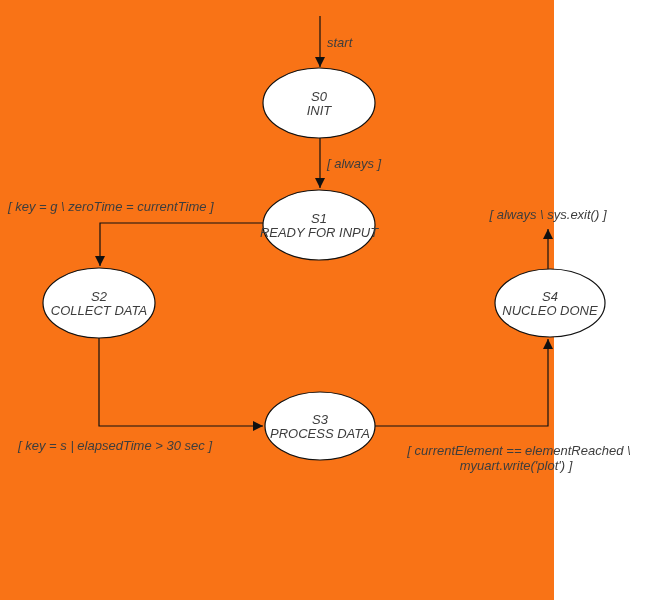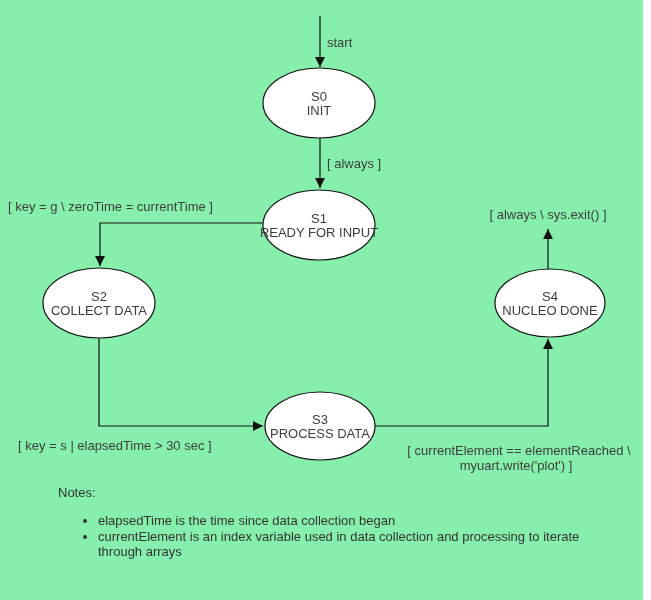--- a/index.html
+++ b/index.html
@@ -6,23 +6,24 @@
     margin: 0;
     padding: 0;
     background: #ffffff;
     width: 651px;
     height: 600px;
     font-family: "Liberation Sans", sans-serif;
     overflow: hidden;
   }
   .canvas {
     position: relative;
-    width: 643px;
+    width: 554px;
     height: 600px;
-    background: #86efac;
+    background: #f97316;
+    font-style: italic;
   }
   svg.diagram {
     position: absolute;
     left: 0;
     top: 0;
   }
   svg.diagram text {
     font-family: "Liberation Sans", sans-serif;
     font-size: 13px;
     fill: #3d3d3d;
@@ -125,20 +126,13 @@
       <text class="state-id" x="550" y="301">S4</text>
       <text class="state-name" x="550" y="315">NUCLEO DONE</text>
     </g>
 
     <g>
       <path class="edge" d="M548,269 V229" marker-end="url(#arrow)"></path>
       <text class="lbl-mid" x="548" y="219">[ always \ sys.exit() ]</text>
     </g>
   </svg>
 
-  <div class="notes">
-    <div>Notes:</div>
-    <ul>
-      <li>elapsedTime is the time since data collection began</li>
-      <li>currentElement is an index variable used in data collection and processing to iterate through arrays</li>
-    </ul>
-  </div>
 </div>
 
 </body></html>

